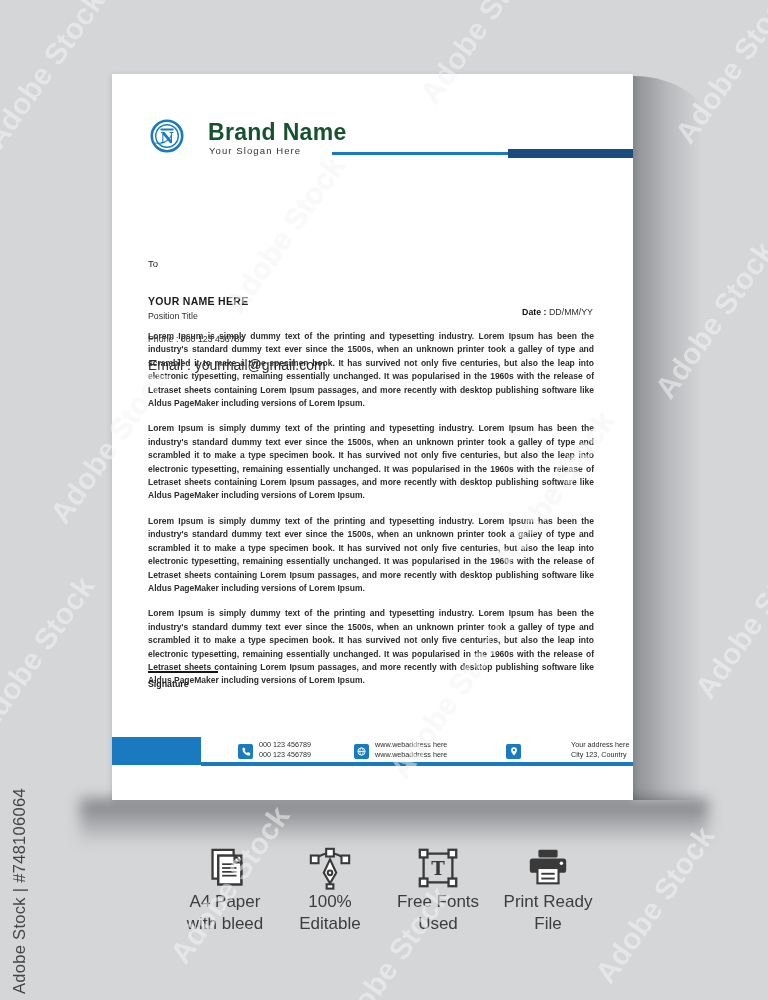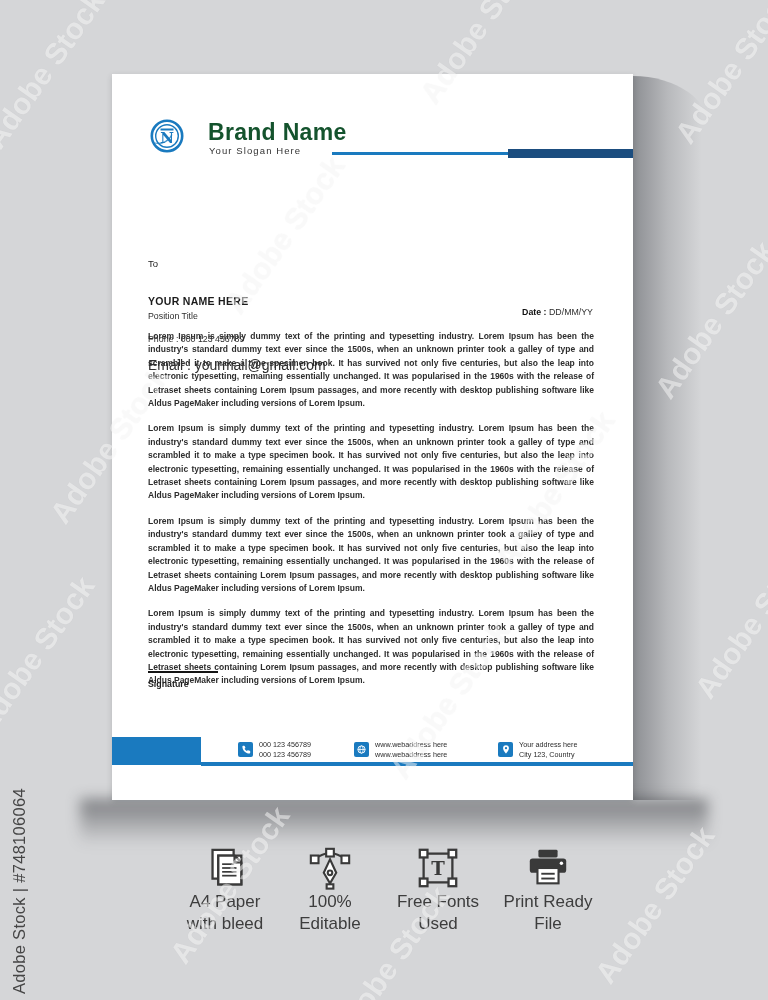--- a/index.html
+++ b/index.html
@@ -72,29 +72,29 @@
     color:#2d2d2d; margin-bottom:12px;font-weight:bold;
   }
 
   
   .sig-line  { position:absolute; left:36px; top:597px; width:70px; height:2px; background:#141414; }
   .sig-label { position:absolute; left:36px; top:605px; font-size:8.8px; font-weight:bold; color:#1b1b1b; }
 
   
   .foot-rect { position:absolute; left:0; top:663px; width:89px; height:28px; background:#1a7abf; }
   .foot-line { position:absolute; left:89px; top:688px; right:0; height:3.5px; background:#1a7abf; }
-  .contact { position:absolute; top:666px; display:flex; align-items:center; }
+  .contact { position:absolute; top:666px; display:flex; align-items:flex-end; }
   .contact .cicon {
     width:15px; height:15px; background:#1a7abf; border-radius:2px;
     display:flex; align-items:center; justify-content:center; flex:0 0 auto;
   }
   .contact .ctext { margin-left:6px; font-size:7.2px; line-height:9.6px; color:#2b2b2b; white-space:nowrap; }
   .contact-phone { left:126px; }
   .contact-web   { left:242px; }
-  .contact-addr  { left:386px; }
+  .contact-addr  { left:394px;gap:44px; }
 
   
   .feature {
     position:absolute; top:843px; width:130px;
     display:flex; flex-direction:column; align-items:center; z-index:3;
   }
   .feature .ficon { height:48px; display:flex; align-items:flex-end; justify-content:center; }
   .feature .flabel {
     text-align:center;
     font-size:17px; line-height:22px; color:#3d3d3d;

